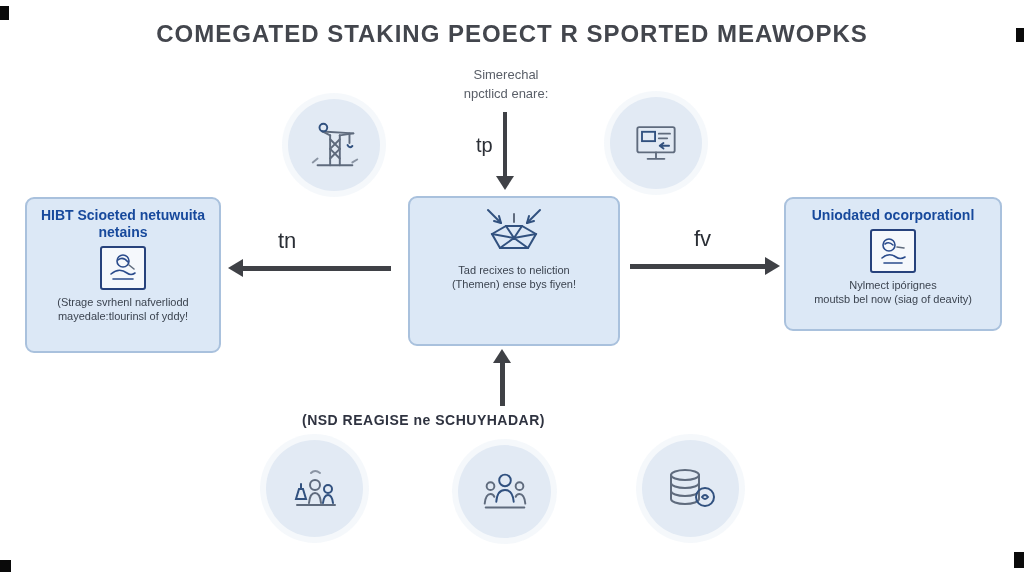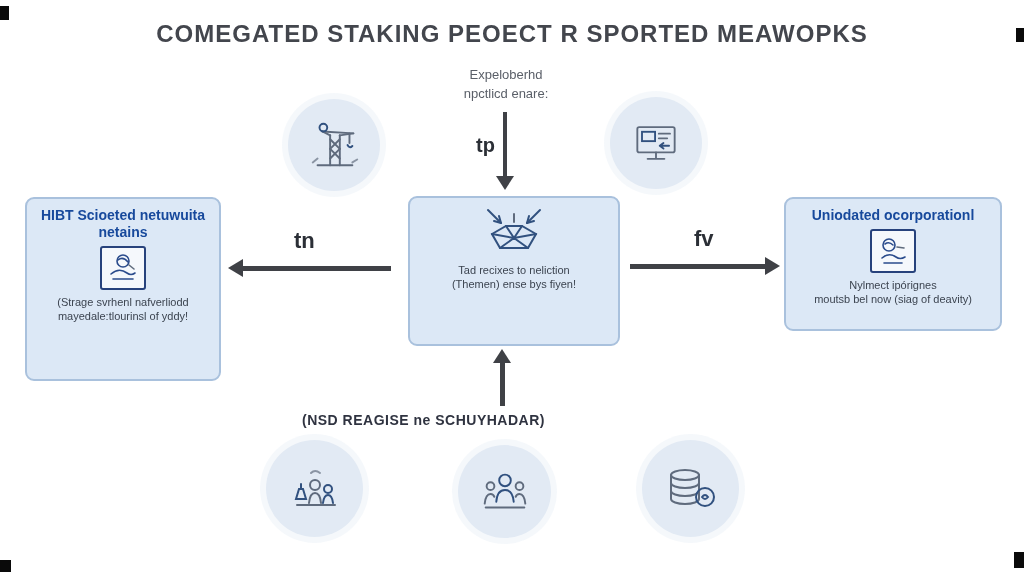--- a/index.html
+++ b/index.html
@@ -16,21 +16,21 @@
     font-size:13px;color:#5a5f68;line-height:1.45;
   }
   
   .shaft-v{position:absolute;width:4px;background:#3f4146;}
   .shaft-h{position:absolute;height:5px;background:#3f4146;}
   .head{position:absolute;width:0;height:0;}
   .head-down{border-left:9px solid transparent;border-right:9px solid transparent;border-top:14px solid #3f4146;}
   .head-up{border-left:9px solid transparent;border-right:9px solid transparent;border-bottom:14px solid #3f4146;}
   .head-left{border-top:9px solid transparent;border-bottom:9px solid transparent;border-right:15px solid #3f4146;}
   .head-right{border-top:9px solid transparent;border-bottom:9px solid transparent;border-left:15px solid #3f4146;}
-  .arrow-label{position:absolute;font-size:22px;font-weight:bold;color:#2b2f36;}
+  .arrow-label{position:absolute;font-size:22px;font-weight:normal;color:#2b2f36;}
   
   .circle{
     position:absolute;border-radius:50%;background:#e2eaf4;
     display:flex;align-items:center;justify-content:center;
     box-shadow:0 0 0 6px rgba(226,234,244,0.35);
   }
   
   .box{
     position:absolute;background:#dce8f6;border:2px solid #a9c1dd;border-radius:9px;
     box-sizing:border-box;padding:8px 8px 6px 8px;text-align:center;
@@ -54,21 +54,21 @@
 <div id="stage">
 
   <div class="artifact" style="left:0;top:6px;width:9px;height:14px;"></div>
   <div class="artifact" style="right:0;top:28px;width:8px;height:14px;"></div>
   <div class="artifact" style="left:0;bottom:4px;width:11px;height:12px;"></div>
   <div class="artifact" style="right:0;bottom:8px;width:10px;height:16px;"></div>
 
   <div class="title">COMEGATED STAKING PEOECT R SPORTED MEAWOPKS</div>
 
   <div class="subtitle">
-    <div>Expeloberhd</div>
+    <div>Simerechal</div>
     <div>npctlicd enare:</div>
   </div>
 
   <div class="shaft-v" style="left:503px;top:112px;height:66px;"></div>
   <div class="head head-down" style="left:496px;top:176px;"></div>
   <div class="arrow-label" style="left:476px;top:134px;font-size:20px;">tp</div>
 
   <div class="circle" style="left:288px;top:99px;width:92px;height:92px;">
     <svg width="58" height="58" viewBox="0 0 60 60" fill="none" stroke="#5f6b7d" stroke-width="2" stroke-linecap="round">
       <line x1="13" y1="51" x2="49" y2="51"></line>
@@ -94,21 +94,21 @@
       <rect x="10" y="13" width="40" height="27" rx="2"></rect>
       <line x1="30" y1="40" x2="30" y2="46"></line>
       <line x1="21" y1="47" x2="39" y2="47"></line>
       <rect x="15" y="18" width="14" height="10" stroke="#31517f"></rect>
       <line x1="33" y1="20" x2="45" y2="20"></line>
       <line x1="33" y1="25" x2="42" y2="25"></line>
       <path d="M44 33 h-10 m0 0 l4 -3 m-4 3 l4 3" stroke="#31517f"></path>
     </svg>
   </div>
 
-  <div class="box" style="left:25px;top:197px;width:196px;height:184px;">
+  <div class="box" style="left:25px;top:197px;width:196px;height:156px;">
     <div class="box-heading">HIBT Scioeted netuwuita netains</div>
     <div class="mini-square">
       <svg width="34" height="32" viewBox="0 0 34 32" fill="none" stroke="#2a4b8c" stroke-width="1.6" stroke-linecap="round">
         <circle cx="17" cy="9" r="6"></circle>
         <path d="M12 8 q5 -4 10 2"></path>
         <path d="M5 22 q8 -7 16 -1 q4 3 8 0"></path>
         <path d="M7 27 h20"></path>
         <path d="M23 13 l5 4" stroke="#5f6b7d"></path>
       </svg>
     </div>
@@ -142,21 +142,21 @@
         <path d="M6 23 q7 -6 14 -1 q4 3 9 0"></path>
         <path d="M8 28 h18"></path>
       </svg>
     </div>
     <div class="box-body">Nylmect ipórignes
 moutsb bel now (siag of deavity)</div>
   </div>
 
   <div class="shaft-h" style="left:243px;top:266px;width:148px;"></div>
   <div class="head head-left" style="left:228px;top:259px;"></div>
-  <div class="arrow-label" style="left:294px;top:228px;">tn</div>
+  <div class="arrow-label" style="left:278px;top:228px;">tn</div>
 
   <div class="shaft-h" style="left:630px;top:264px;width:137px;"></div>
   <div class="head head-right" style="left:765px;top:257px;"></div>
   <div class="arrow-label" style="left:694px;top:226px;">fv</div>
 
   <div class="shaft-v" style="left:500px;top:362px;height:44px;width:5px;"></div>
   <div class="head head-up" style="left:493px;top:349px;"></div>
 
   <div class="caption">(NSD REAGISE ne SCHUYHADAR)</div>
 

